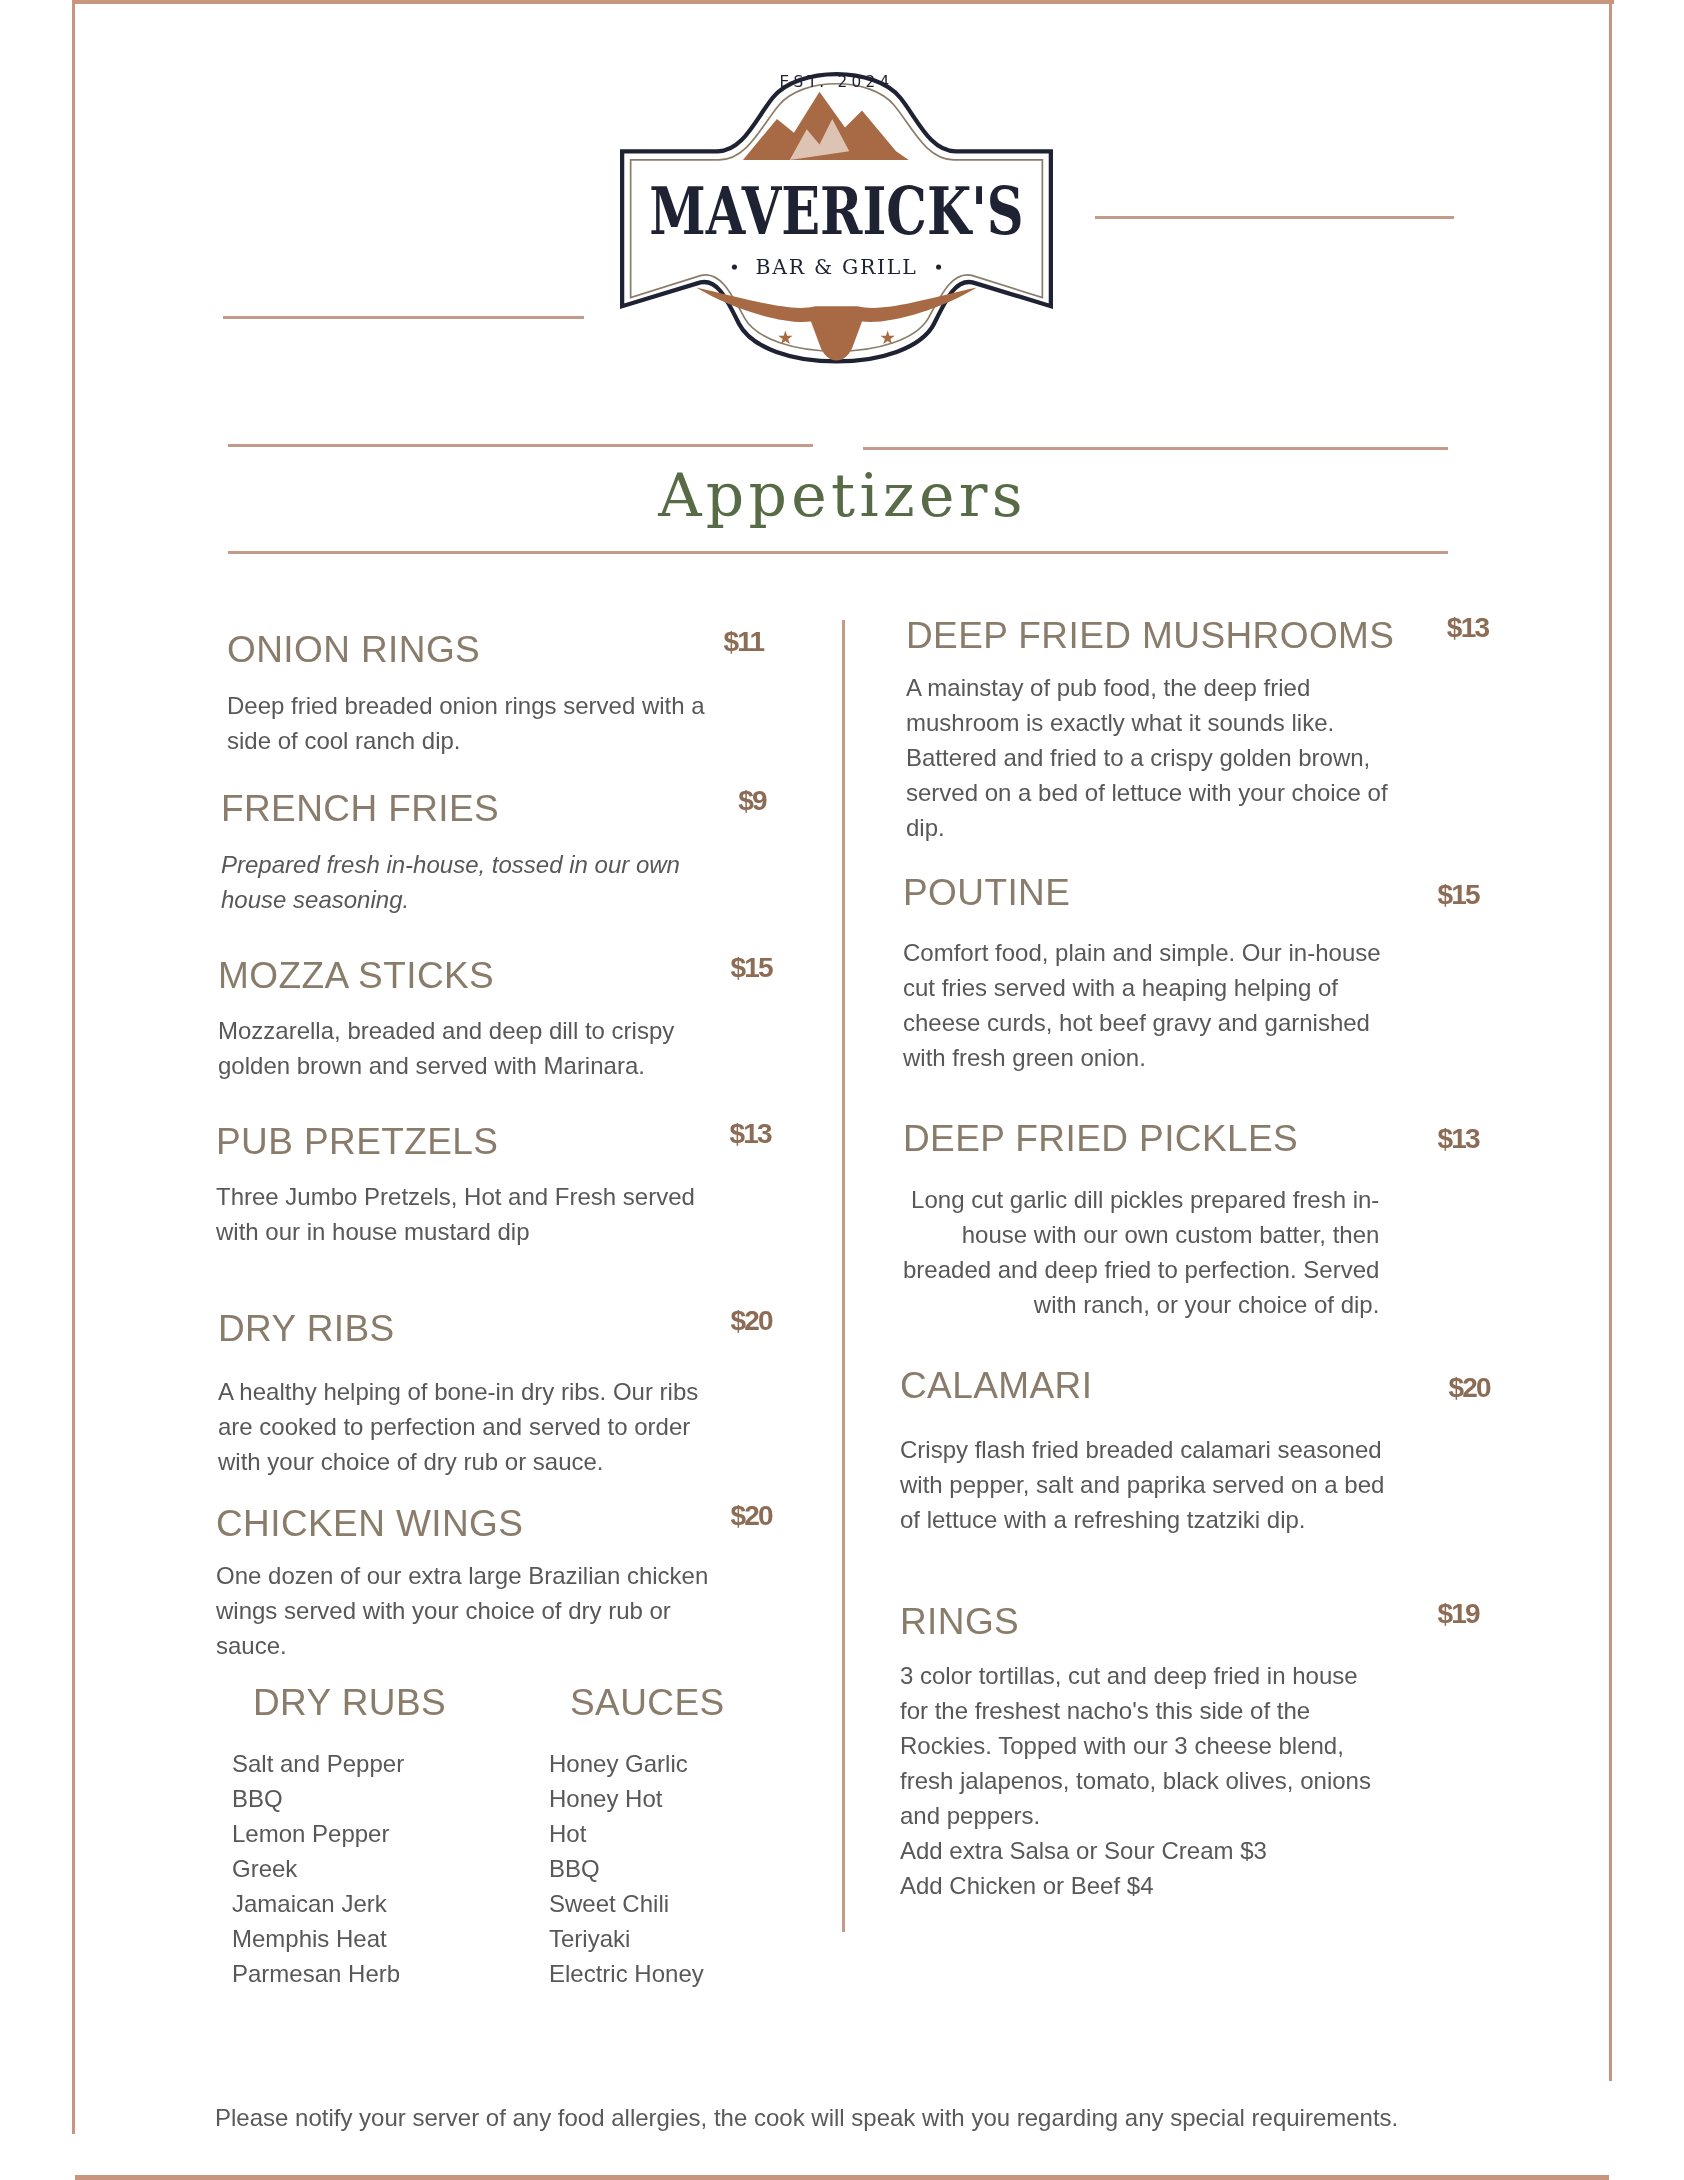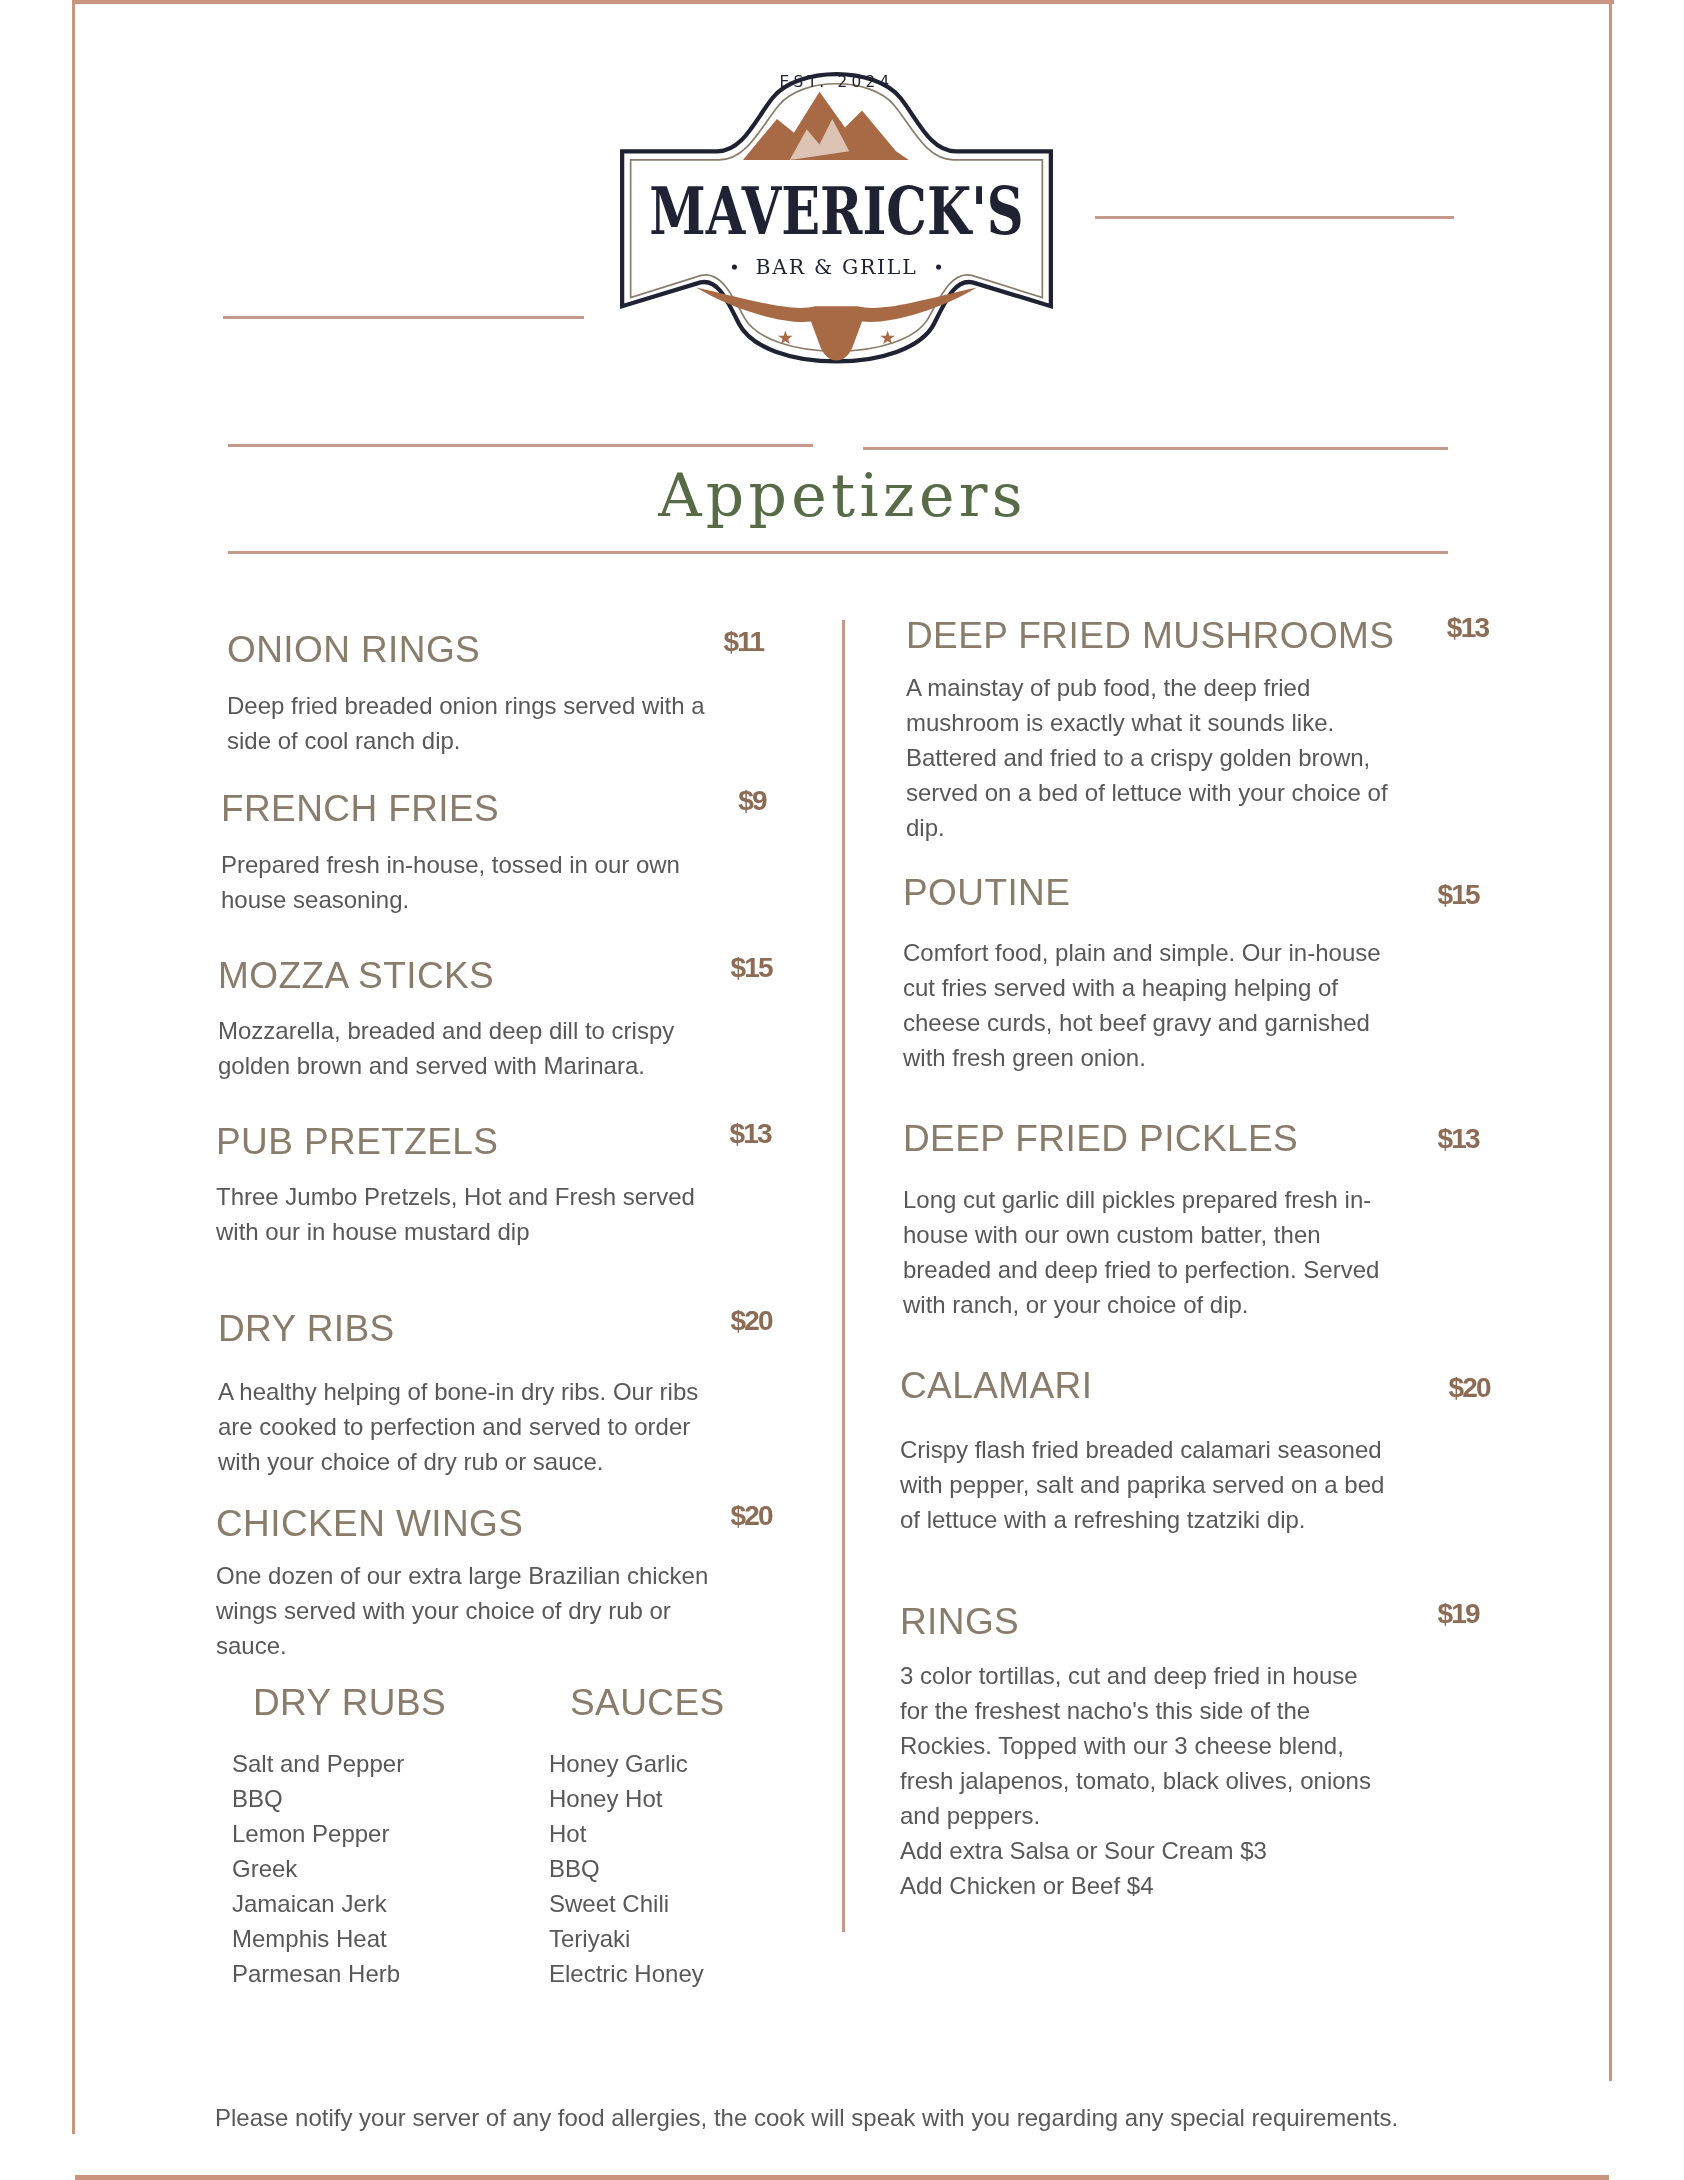--- a/index.html
+++ b/index.html
@@ -68,21 +68,21 @@
 <div class="item" style="left:227px; top:629px; width:545px;">
   <span class="item-name">ONION RINGS</span>
   <span class="item-price" style="right:8.5px;">$11</span>
   <div class="item-desc" style="top:59px;">Deep fried breaded onion rings served with a
 side of cool ranch dip.</div>
 </div>
 
 <div class="item" style="left:221px; top:788px; width:545px;">
   <span class="item-name">FRENCH FRIES</span>
   <span class="item-price" style="right:0px;">$9</span>
-  <div class="item-desc" style="top:59px;">Prepared fresh in-house, tossed in our own
+  <div class="item-desc" style="top:59px;font-style:italic;">Prepared fresh in-house, tossed in our own
 house seasoning.</div>
 </div>
 
 <div class="item" style="left:218px; top:955px; width:554px;">
   <span class="item-name">MOZZA STICKS</span>
   <span class="item-price" style="right:0px;">$15</span>
   <div class="item-desc" style="top:58px;">Mozzarella, breaded and deep dill to crispy
 golden brown and served with Marinara.</div>
 </div>
 
@@ -146,21 +146,21 @@
   <span class="item-price" style="right:0px; top:6.8px;">$15</span>
   <div class="item-desc" style="top:63px;">Comfort food, plain and simple. Our in-house
 cut fries served with a heaping helping of
 cheese curds, hot beef gravy and garnished
 with fresh green onion.</div>
 </div>
 
 <div class="item" style="left:903px; top:1118px; width:576px;">
   <span class="item-name">DEEP FRIED PICKLES</span>
   <span class="item-price" style="right:0px; top:5.1px;">$13</span>
-  <div class="item-desc" style="top:64px;">Long cut garlic dill pickles prepared fresh in-
+  <div class="item-desc" style="top:64px;text-align:right;">Long cut garlic dill pickles prepared fresh in-
 house with our own custom batter, then
 breaded and deep fried to perfection. Served
 with ranch, or your choice of dip.</div>
 </div>
 
 <div class="item" style="left:900px; top:1365px; width:590px;">
   <span class="item-name">CALAMARI</span>
   <span class="item-price" style="right:0px; top:6.8px;">$20</span>
   <div class="item-desc" style="top:67px;">Crispy flash fried breaded calamari seasoned
 with pepper, salt and paprika served on a bed

